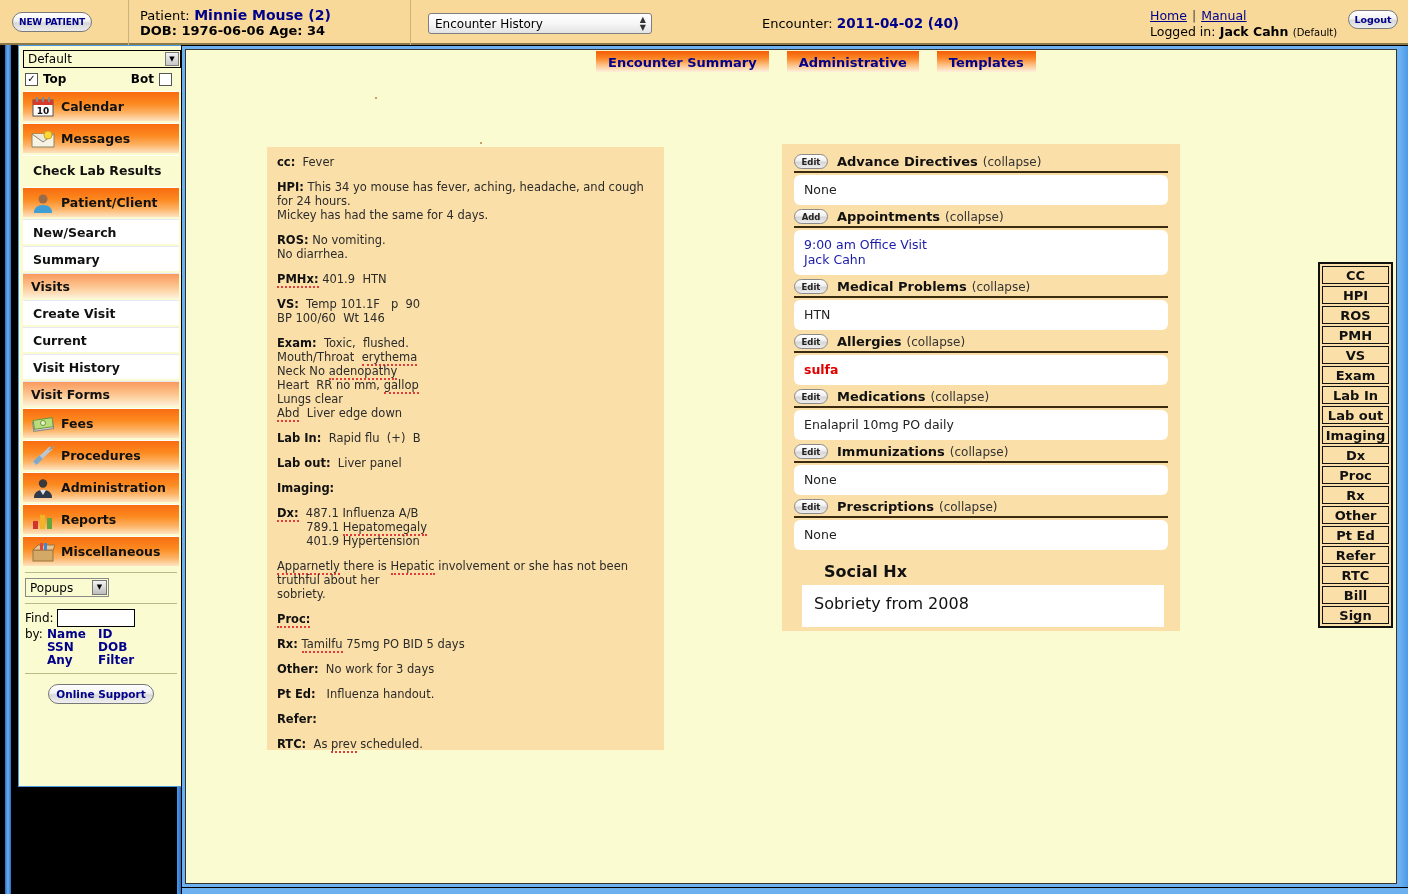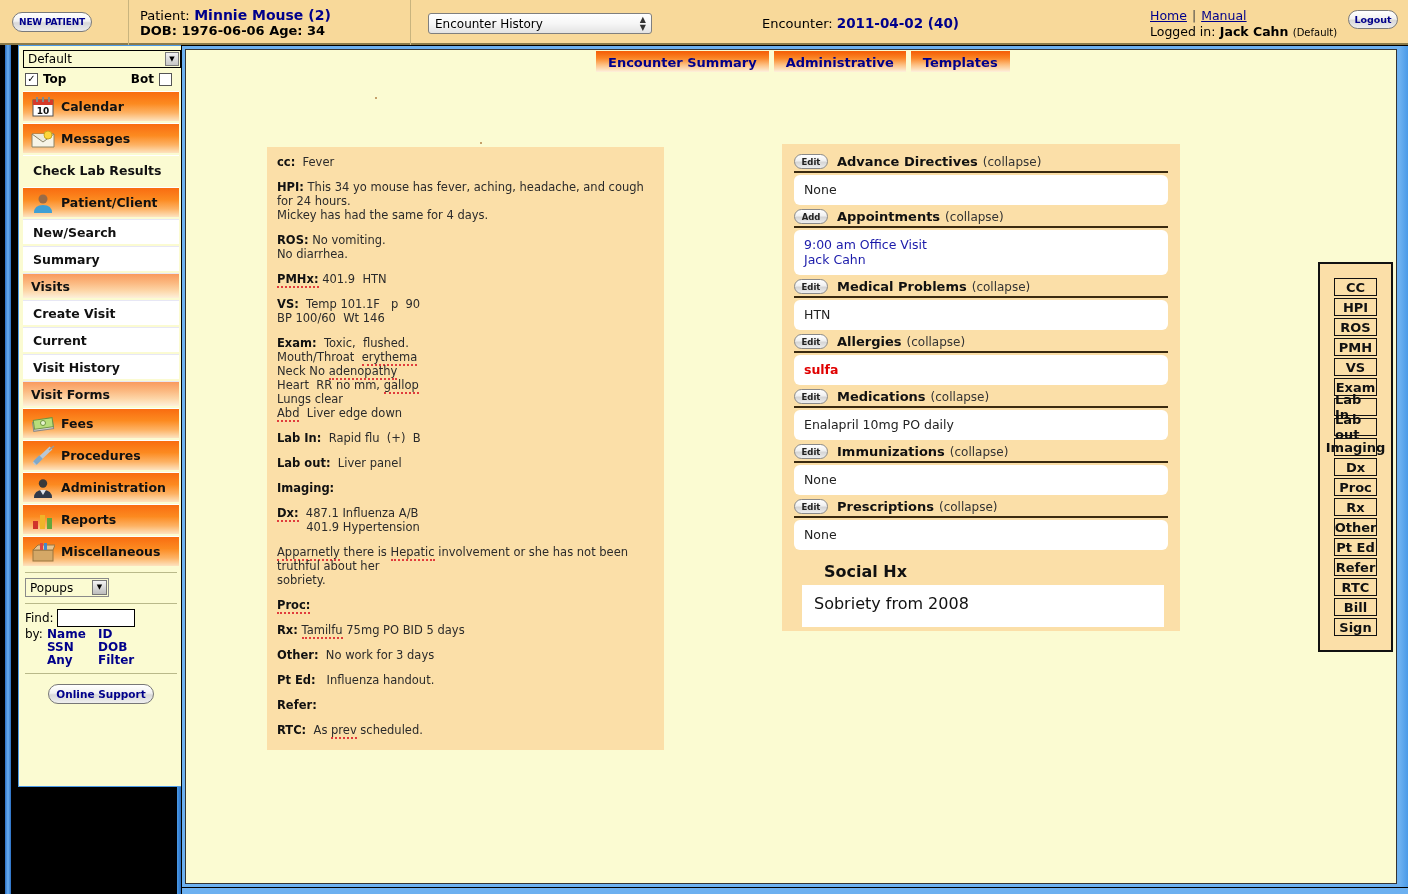--- a/index.html
+++ b/index.html
@@ -208,21 +208,21 @@
   #main-wrap .mf-right {
     position: absolute; left: 1219px; top: 1px; width: 8px; height: 841px;
     background: linear-gradient(to right,#6cb0f0,#4a9ae8);
   }
   #main-wrap .mf-bottom {
     position: absolute; left: 1px; top: 843px; width: 1226px; height: 6px;
     background: #6cb0f0;
   }
 
   
-  #tabs { position: absolute; left: 411px; top: 2px; display: flex; gap: 5px; }
+  #tabs { position: absolute; left: 411px; top: 2px; display: flex; gap: 18px; }
   .tab {
     height: 21px; padding: 0 12px;
     background: linear-gradient(to bottom, #f5610a 0%, #fb8424 30%, #fdc184 65%, #fdf1dd 100%);
     color: #00008b; font-weight: bold; font-size: 13px;
     display: flex; align-items: center; justify-content: center;
     cursor: pointer;
     border-top: 1px solid #f5610a;
   }
 
   
@@ -285,21 +285,21 @@
     padding: 9px 12px;
     font-size: 16px; color: #111;
   }
 
   
   #btncol {
     position: absolute; left: 1133px; top: 213px;
     width: 75px;
     border: 2px solid #111;
     background: #fbdfa8;
-    padding: 14px;
+    padding: 2px;
   }
   .navbtn {
     height: 18px; margin-bottom: 2px;
     background: #fbdfa8;
     border: 1px solid #111;
     font-size: 13px; font-weight: bold; color: #111;
     display: flex; align-items: center; justify-content: center;
     cursor: pointer;
   }
   .navbtn:last-child { margin-bottom: 0; }
@@ -566,20 +566,21 @@
           <div class="nt-line"><span class="nt-k">Lab In:</span>  Rapid flu  (+)  B</div>
         </div>
         <div class="nt-block">
           <div class="nt-line"><span class="nt-k">Lab out:</span>  Liver panel</div>
         </div>
         <div class="nt-block">
           <div class="nt-line"><span class="nt-k">Imaging:</span></div>
         </div>
         <div class="nt-block">
           <div class="nt-line"><span class="nt-k sp">Dx:</span>  487.1 Influenza A/B</div>
+          <div class="nt-line">        789.1 <span class="sp">Hepatomegaly</span></div>
           <div class="nt-line">        401.9 Hypertension</div>
         </div>
         <div class="nt-block">
           <div class="nt-line"><span class="sp">Apparnetly</span> there is <span class="sp">Hepatic</span> involvement or she has not been truthful about her</div>
           <div class="nt-line">sobriety.</div>
         </div>
         <div class="nt-block">
           <div class="nt-line"><span class="nt-k sp">Proc:</span></div>
         </div>
         <div class="nt-block">

